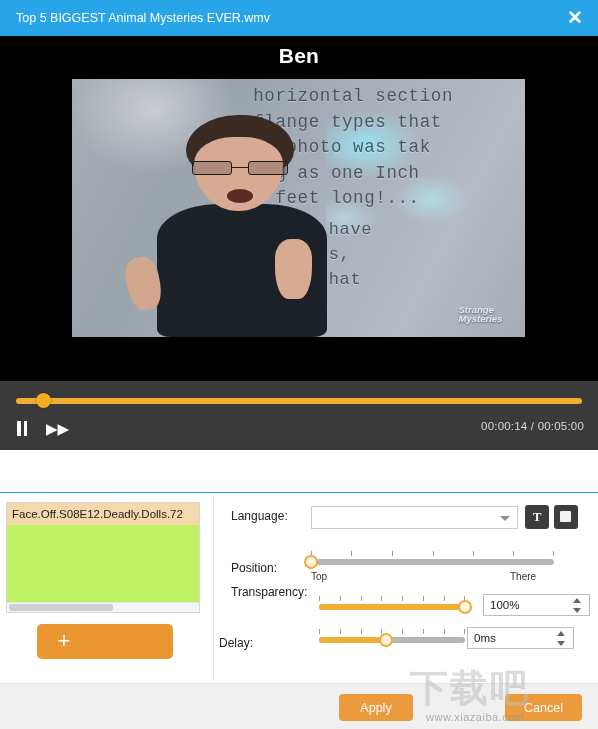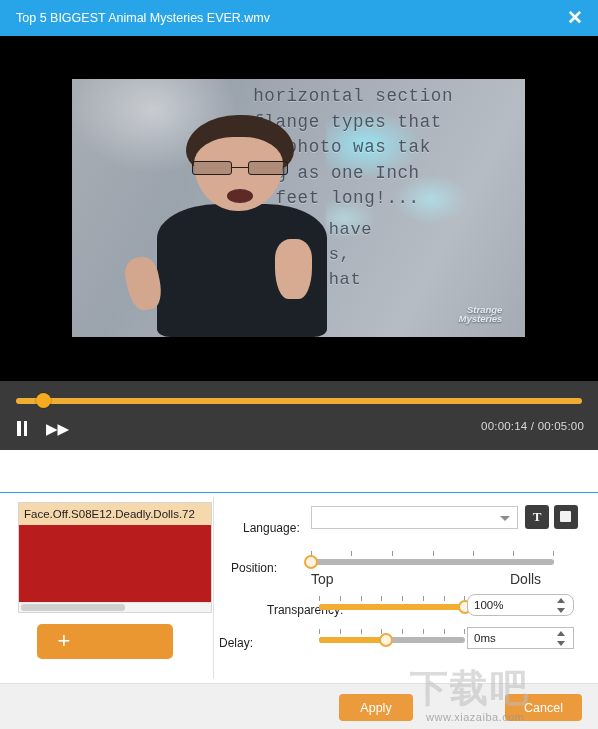--- a/index.html
+++ b/index.html
@@ -119,21 +119,21 @@
     top: 54%;
     font-size: 17px;
   }
   .strange-logo {
     position: absolute;
     right: 5%; bottom: 5%;
     color: #e8eef6;
     font-size: 9.5px;
     font-weight: bold;
     line-height: 1.02;
-    text-align: right;
+    text-align: left;
     font-style: italic;
     text-shadow: 0 1px 2px rgba(0,0,0,.5);
     opacity: .92;
   }
   
   .person { position: absolute; left: 15%; top: 14%; width: 48%; height: 86%; }
   .hair {
     position: absolute; left: 21%; top: 0;
     width: 50%; height: 28%;
     background: #3a2a21;
@@ -273,24 +273,24 @@
 
   
   .panel-left {
     position: absolute;
     left: 0; top: 493px;
     width: 213px; height: 190px;
     background: #ffffff;
   }
   .sub-list {
     position: absolute;
-    left: 18px; top: 9px;
+    left: 6px; top: 9px;
     width: 194px; height: 111px;
     border: 1px solid #d6d6d6;
-    background: #b91c1c;
+    background: #bef264;
     box-sizing: border-box;
     overflow: hidden;
   }
   .sub-item {
     position: absolute;
     left: 0; top: 0;
     width: 100%; height: 22px;
     line-height: 22px;
     padding-left: 5px;
     box-sizing: border-box;
@@ -356,23 +356,23 @@
     left: 214px; top: 493px;
     width: 384px; height: 190px;
     background: #ffffff;
   }
   .fld-label {
     position: absolute;
     color: #222222;
     font-size: 12px;
     white-space: nowrap;
   }
-  .lbl-language { left: 17px; top: 28px; margin-left: 12px; }
+  .lbl-language { left: 17px; top: 16px; }
   .lbl-position { left: 17px; top: 68px; }
-  .lbl-transparency { left: 17px; top: 110px; margin-left: 36px; }
+  .lbl-transparency { left: 17px; top: 92px; }
   .lbl-delay { left: 5px; top: 143px; }
 
   .combo {
     position: absolute;
     left: 97px; top: 13px;
     width: 207px; height: 23px;
     border: 1px solid #c9c9c9;
     background: #ffffff;
     box-sizing: border-box;
     cursor: pointer;
@@ -459,34 +459,34 @@
     box-sizing: border-box;
     cursor: pointer;
   }
   .sl-position { left: 97px; top: 58px; width: 243px; }
   .sl-transparency { left: 105px; top: 103px; width: 146px; }
   .sl-delay { left: 105px; top: 136px; width: 146px; }
 
   .endcap {
     position: absolute;
     color: #333333;
-    font-size: 14px;
+    font-size: 10px;
   }
   .cap-top { left: 97px; top: 78px; }
   .cap-bottom { left: 296px; top: 78px; }
 
   .spin {
     position: absolute;
     width: 107px; height: 22px;
     border: 1px solid #bdbdbd;
     background: #ffffff;
     box-sizing: border-box;
     cursor: text;
   }
-  .spin-transparency { left: 253px; top: 101px; border-radius: 8px; }
+  .spin-transparency { left: 269px; top: 101px; }
   .spin-delay { left: 253px; top: 134px; }
   .spin-value {
     position: absolute;
     left: 6px; top: 0;
     height: 20px; line-height: 20px;
     font-size: 11.5px;
     color: #222222;
   }
   .spin-arrows {
     position: absolute;
@@ -559,20 +559,21 @@
 <body>
 
 <div id="app">
 
   <div class="titlebar">
     <div class="titlebar-text">Top 5 BIGGEST Animal Mysteries EVER.wmv</div>
     <div class="titlebar-close">✕</div>
   </div>
 
   <div class="stage">
+    <div class="stage-title">Ben</div>
     <div class="video-frame">
       <div class="paper"></div>
       <div class="glow"></div>
       <div class="glow2"></div>
       <div class="typed">horizontal section
 flange types that
 is photo was tak
 ing as one Inch
 o feet long!...</div>
       <div class="typed lower">"There have
@@ -646,21 +647,21 @@
           <span style="left:33.3%"></span>
         <span style="left:50%"></span>
           <span style="left:66.6%"></span>
           <span style="left:83.3%"></span>
         <span style="left:99.5%"></span>
       </div>
       <div class="track"></div>
       <div class="knob" id="knob-position" style="left: 0%;"></div>
     </div>
     <div class="endcap cap-top">Top</div>
-    <div class="endcap cap-bottom">Dolls</div>
+    <div class="endcap cap-bottom">There</div>
 
     <div class="fld-label lbl-transparency">Transparency:</div>
     <div class="slider sl-transparency">
       <div class="ticks">
         <span style="left:0%"></span>
           <span style="left:14.2%"></span>
           <span style="left:28.5%"></span>
         <span style="left:42.8%"></span>
           <span style="left:57.1%"></span>
           <span style="left:71.4%"></span>

